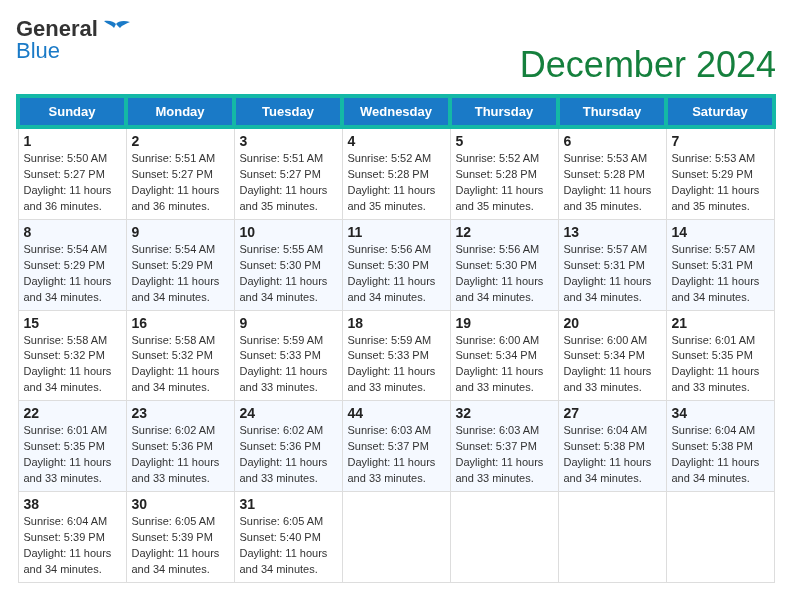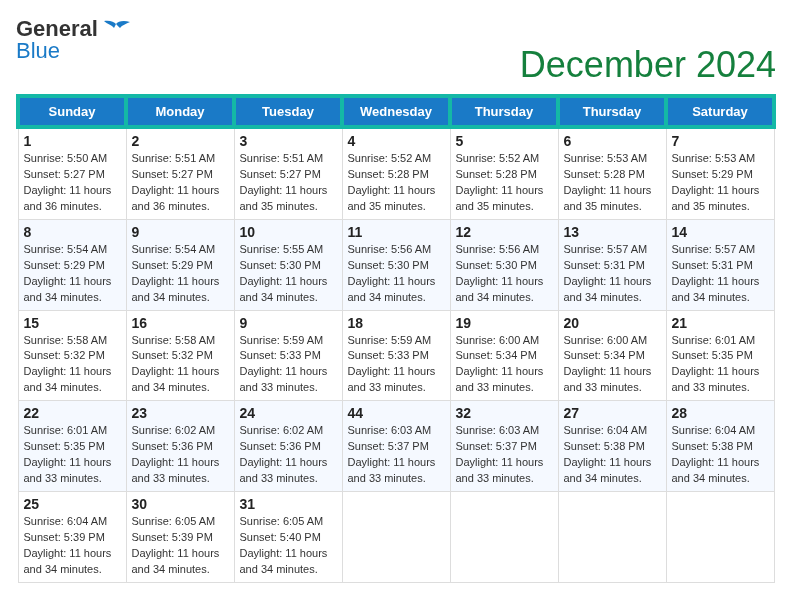--- a/index.html
+++ b/index.html
@@ -222,27 +222,27 @@
         </td>
         <td>
           <span class="day-num">32</span>
           <div class="day-info">Sunrise: 6:03 AM<br>Sunset: 5:37 PM<br>Daylight: 11 hours and 33 minutes.</div>
         </td>
         <td>
           <span class="day-num">27</span>
           <div class="day-info">Sunrise: 6:04 AM<br>Sunset: 5:38 PM<br>Daylight: 11 hours and 34 minutes.</div>
         </td>
         <td>
-          <span class="day-num">28</span>
+          <span class="day-num">34</span>
           <div class="day-info">Sunrise: 6:04 AM<br>Sunset: 5:38 PM<br>Daylight: 11 hours and 34 minutes.</div>
         </td>
       </tr>
       <tr>
         <td>
-          <span class="day-num">25</span>
+          <span class="day-num">38</span>
           <div class="day-info">Sunrise: 6:04 AM<br>Sunset: 5:39 PM<br>Daylight: 11 hours and 34 minutes.</div>
         </td>
         <td>
           <span class="day-num">30</span>
           <div class="day-info">Sunrise: 6:05 AM<br>Sunset: 5:39 PM<br>Daylight: 11 hours and 34 minutes.</div>
         </td>
         <td>
           <span class="day-num">31</span>
           <div class="day-info">Sunrise: 6:05 AM<br>Sunset: 5:40 PM<br>Daylight: 11 hours and 34 minutes.</div>
         </td>

